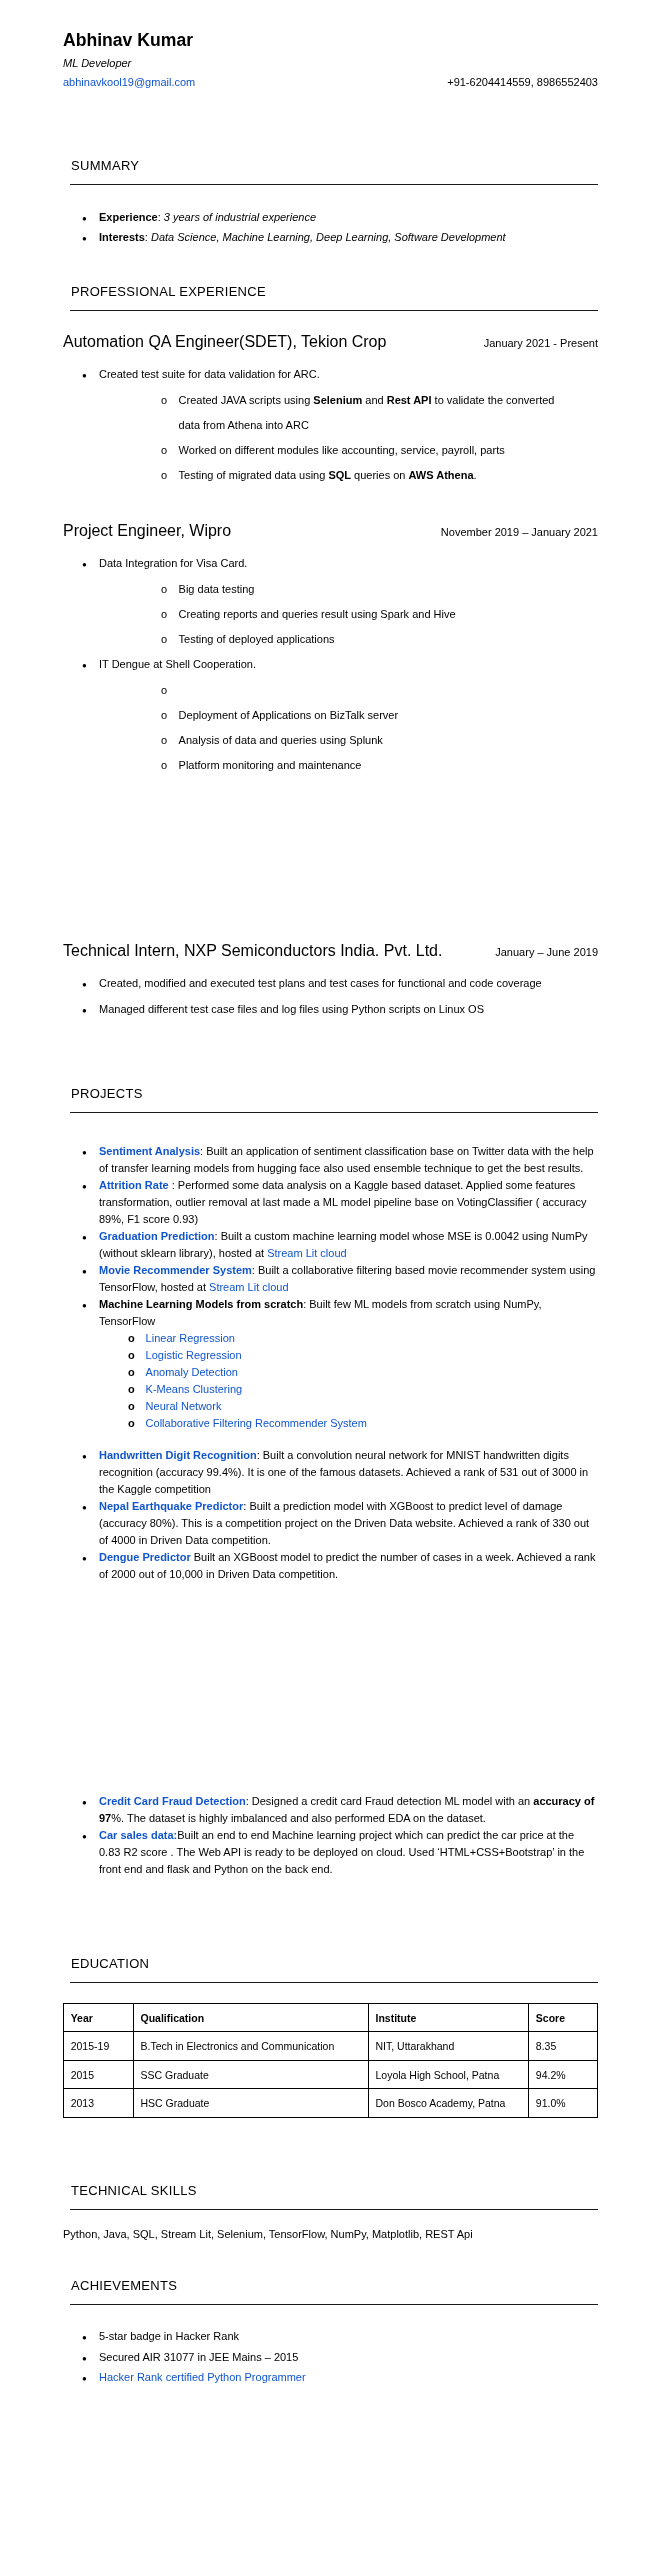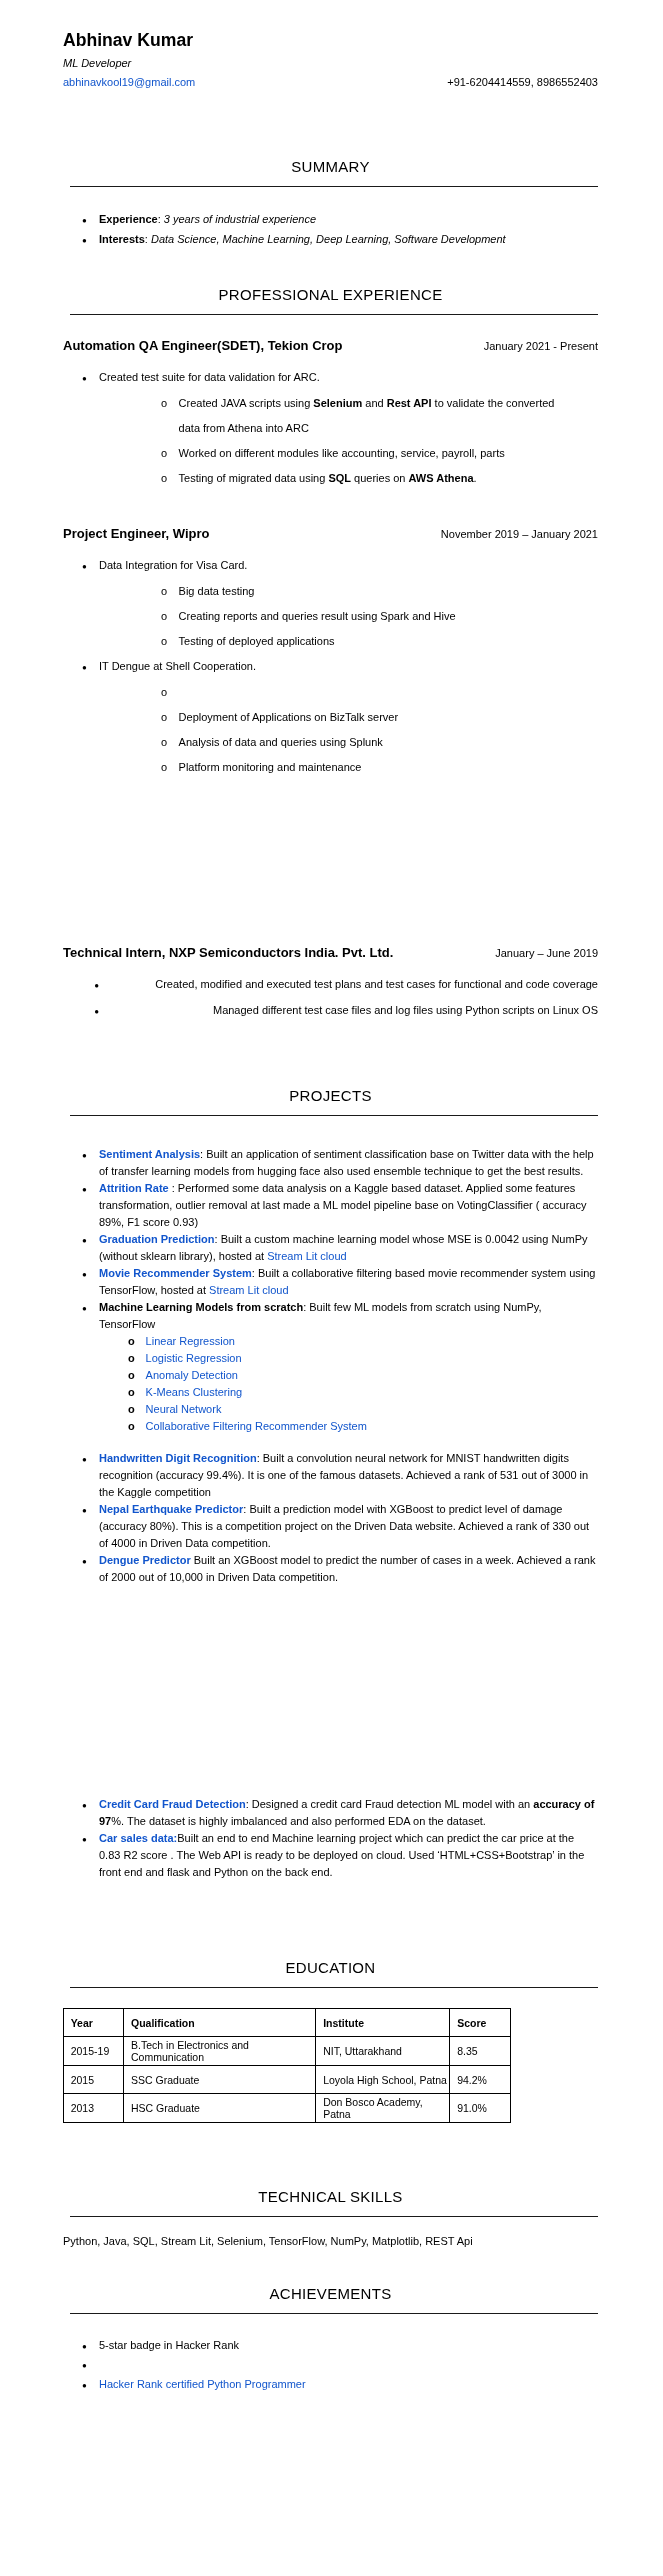--- a/index.html
+++ b/index.html
@@ -12,21 +12,21 @@
   }
   .page { padding:30px 65px 0 63px; }
 
   
   .name { font-size:17.6px; font-weight:700; margin:0 0 5.9px 0; }
   .role { font-style:italic; font-size:11px; margin:0 0 7.5px 0; }
   .contact { display:flex; justify-content:space-between; font-size:11px; }
   a.lnk, .lnk { color:var(--link,#1155cc); cursor:pointer; }
 
   
-  h2.shead { font-size:15px; font-weight:400; letter-spacing:0.3px; margin:0;text-align:center; }
+  h2.shead { font-size:13px; font-weight:400; letter-spacing:0.3px; margin:8px; }
   .rule { border:0; border-top:0.8px solid #1a1a1a; margin:11px 0 0 6.7px; }
 
   .sec-summary   { margin-top:70px; }
   .sec-exp       { margin-top:35px; }
   .sec-projects  { margin-top:63px; }
   .sec-edu       { margin-top:78px; }
   .sec-skills    { margin-top:65px; }
   .sec-achieve   { margin-top:38px; }
 
   
@@ -39,32 +39,32 @@
   .btext { flex:1; }
   .btext.narrow { max-width:390px; }
   .b { font-weight:700; }
   .i { font-style:italic; }
 
   #summary-list { margin-top:22.6px; line-height:18.4px; }
 
   
   .job { margin-top:34px; line-height:25px; }
   .job.first { margin-top:22px; }
-  .job.page-gap { margin-top:164px;text-align:right; }
+  .job.page-gap { margin-top:164px; }
   .job-head { display:flex; justify-content:space-between; align-items:baseline; line-height:17px; margin-bottom:10px; }
-  .job-title { font-weight:700; font-size:13px; }
+  .job-title { font-weight:400; font-size:16px; }
   .job-date { font-size:11px; }
 
   
   #projects-list { margin-top:30px; line-height:17px; }
   .project.gap-small { margin-top:15px; }
   .project.gap-page  { margin-top:210px; }
 
   
-  table.edu { border-collapse:collapse; width:448px; margin-top:20px; font-size:10.5px; }
+  table.edu { border-collapse:collapse; width:535px; margin-top:20px; font-size:10.5px; }
   table.edu th, table.edu td {
     border:0.8px solid #000; text-align:left; font-weight:400;
     height:28.5px; padding:1.7px 1.7px 1.7px 6.7px; vertical-align:middle;
   }
   table.edu th { font-weight:700; }
 
   .skills-text { margin-top:18.4px; font-size:11px; }
 
   #achieve-list { margin-top:22px; line-height:18.4px; }
 </style>
@@ -322,20 +322,21 @@
   <section class="sec-achieve">
     <h2 class="shead">ACHIEVEMENTS</h2>
     <hr class="rule">
     <div id="achieve-list">
         <div class="brow main">
           <span class="marker">●</span>
           <div class="btext"><span>5-star badge in Hacker Rank</span></div>
         </div>
         <div class="brow main">
           <span class="marker">●</span>
+          <div class="btext"><span>Secured AIR 31077 in JEE Mains – 2015</span></div>
         </div>
         <div class="brow main">
           <span class="marker">●</span>
           <div class="btext"><a class="lnk">Hacker Rank certified Python Programmer</a></div>
         </div>
       </div>
   </section>
 
 </div>
 

